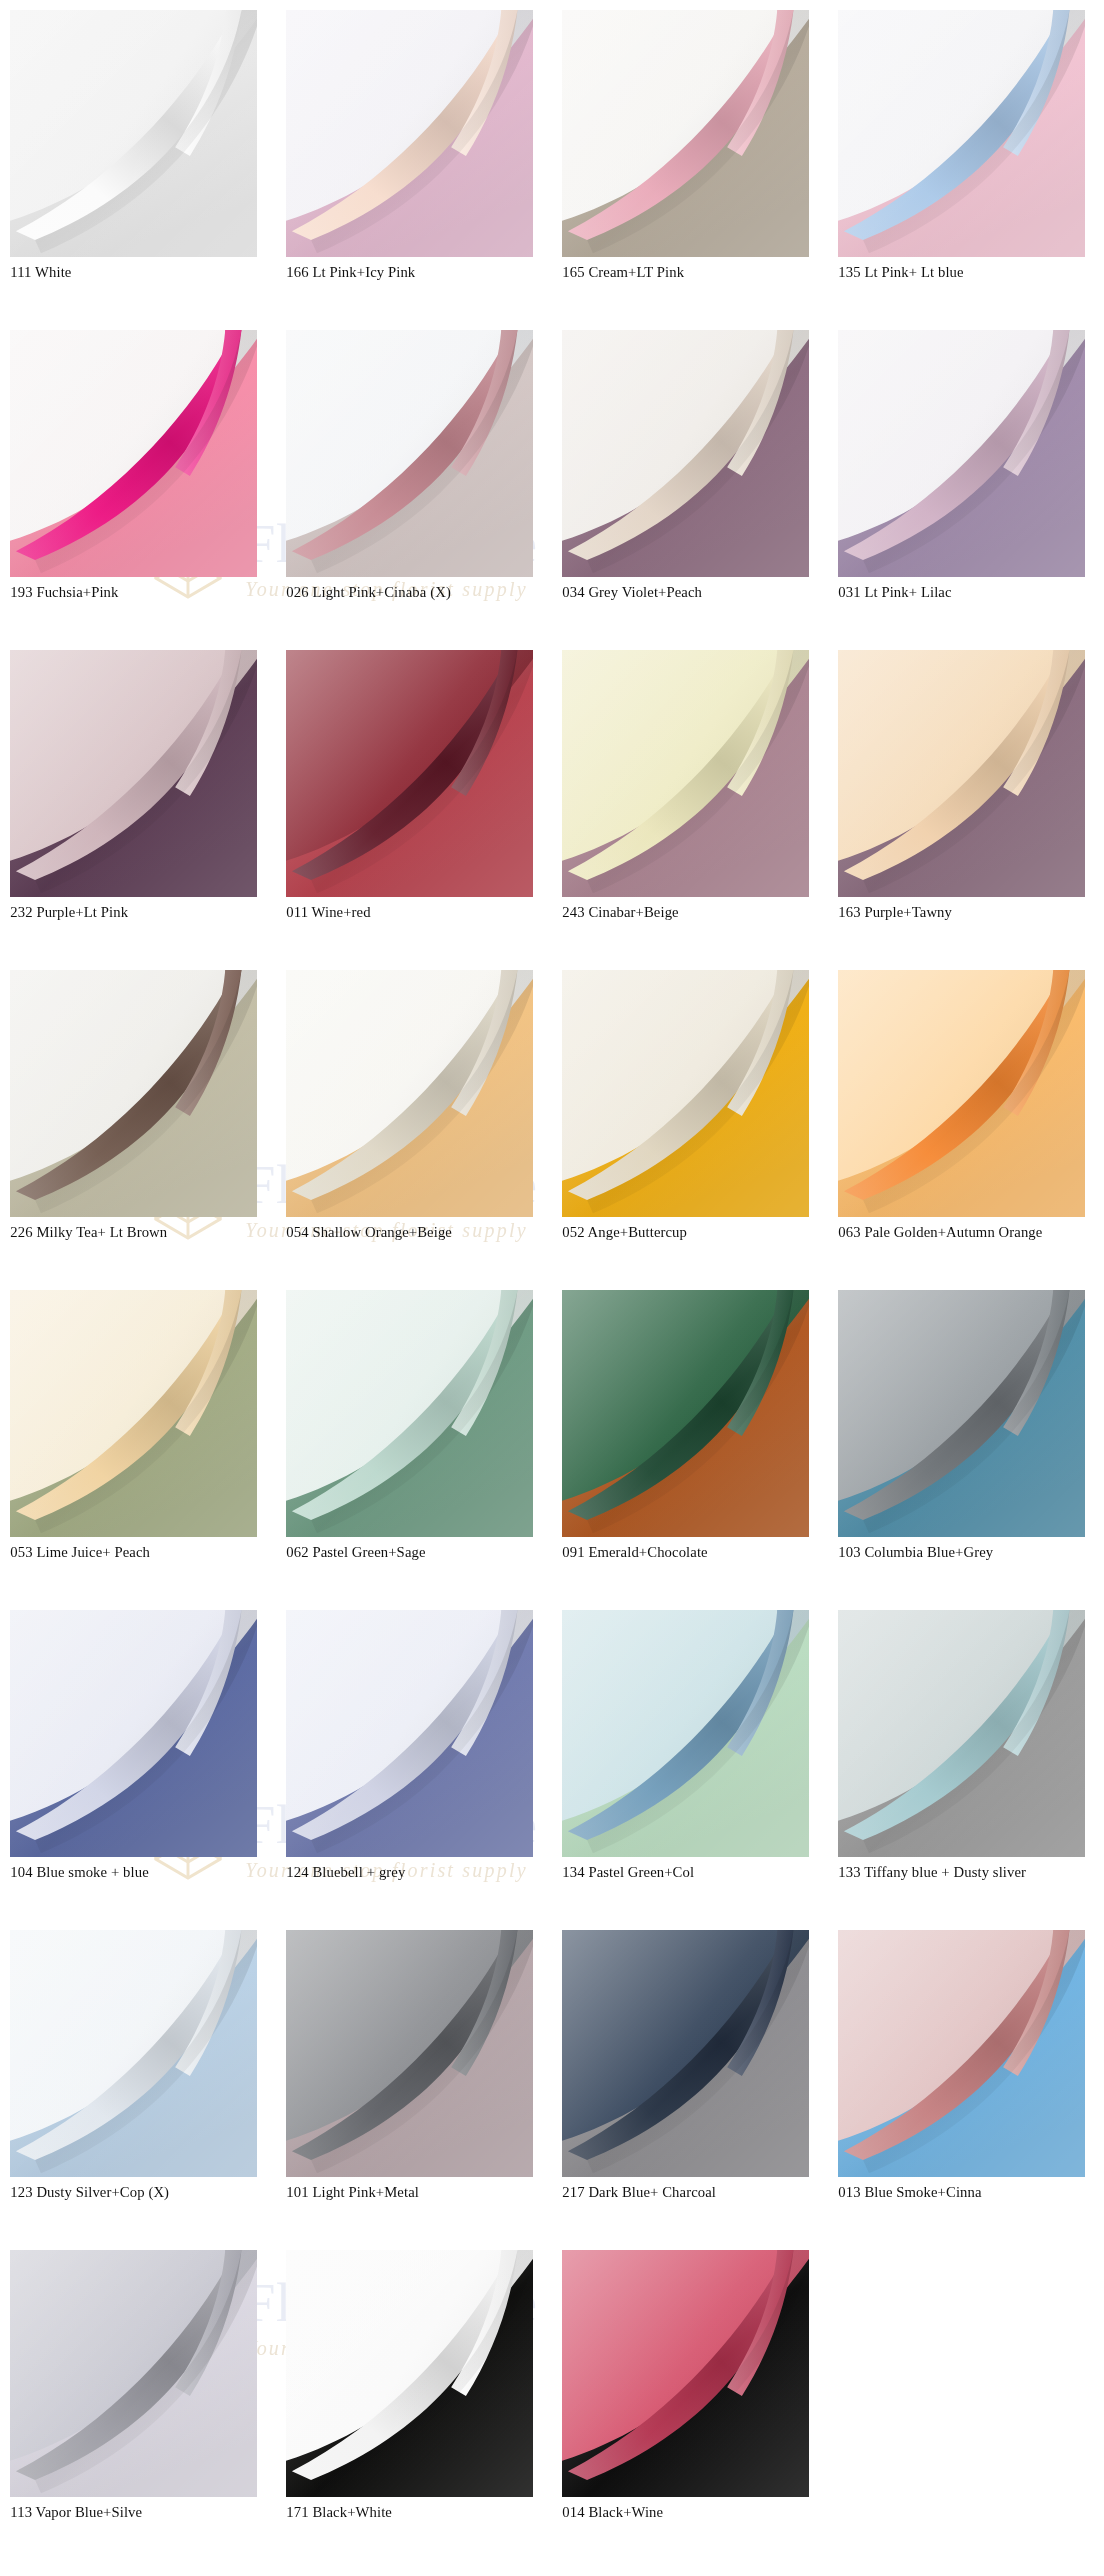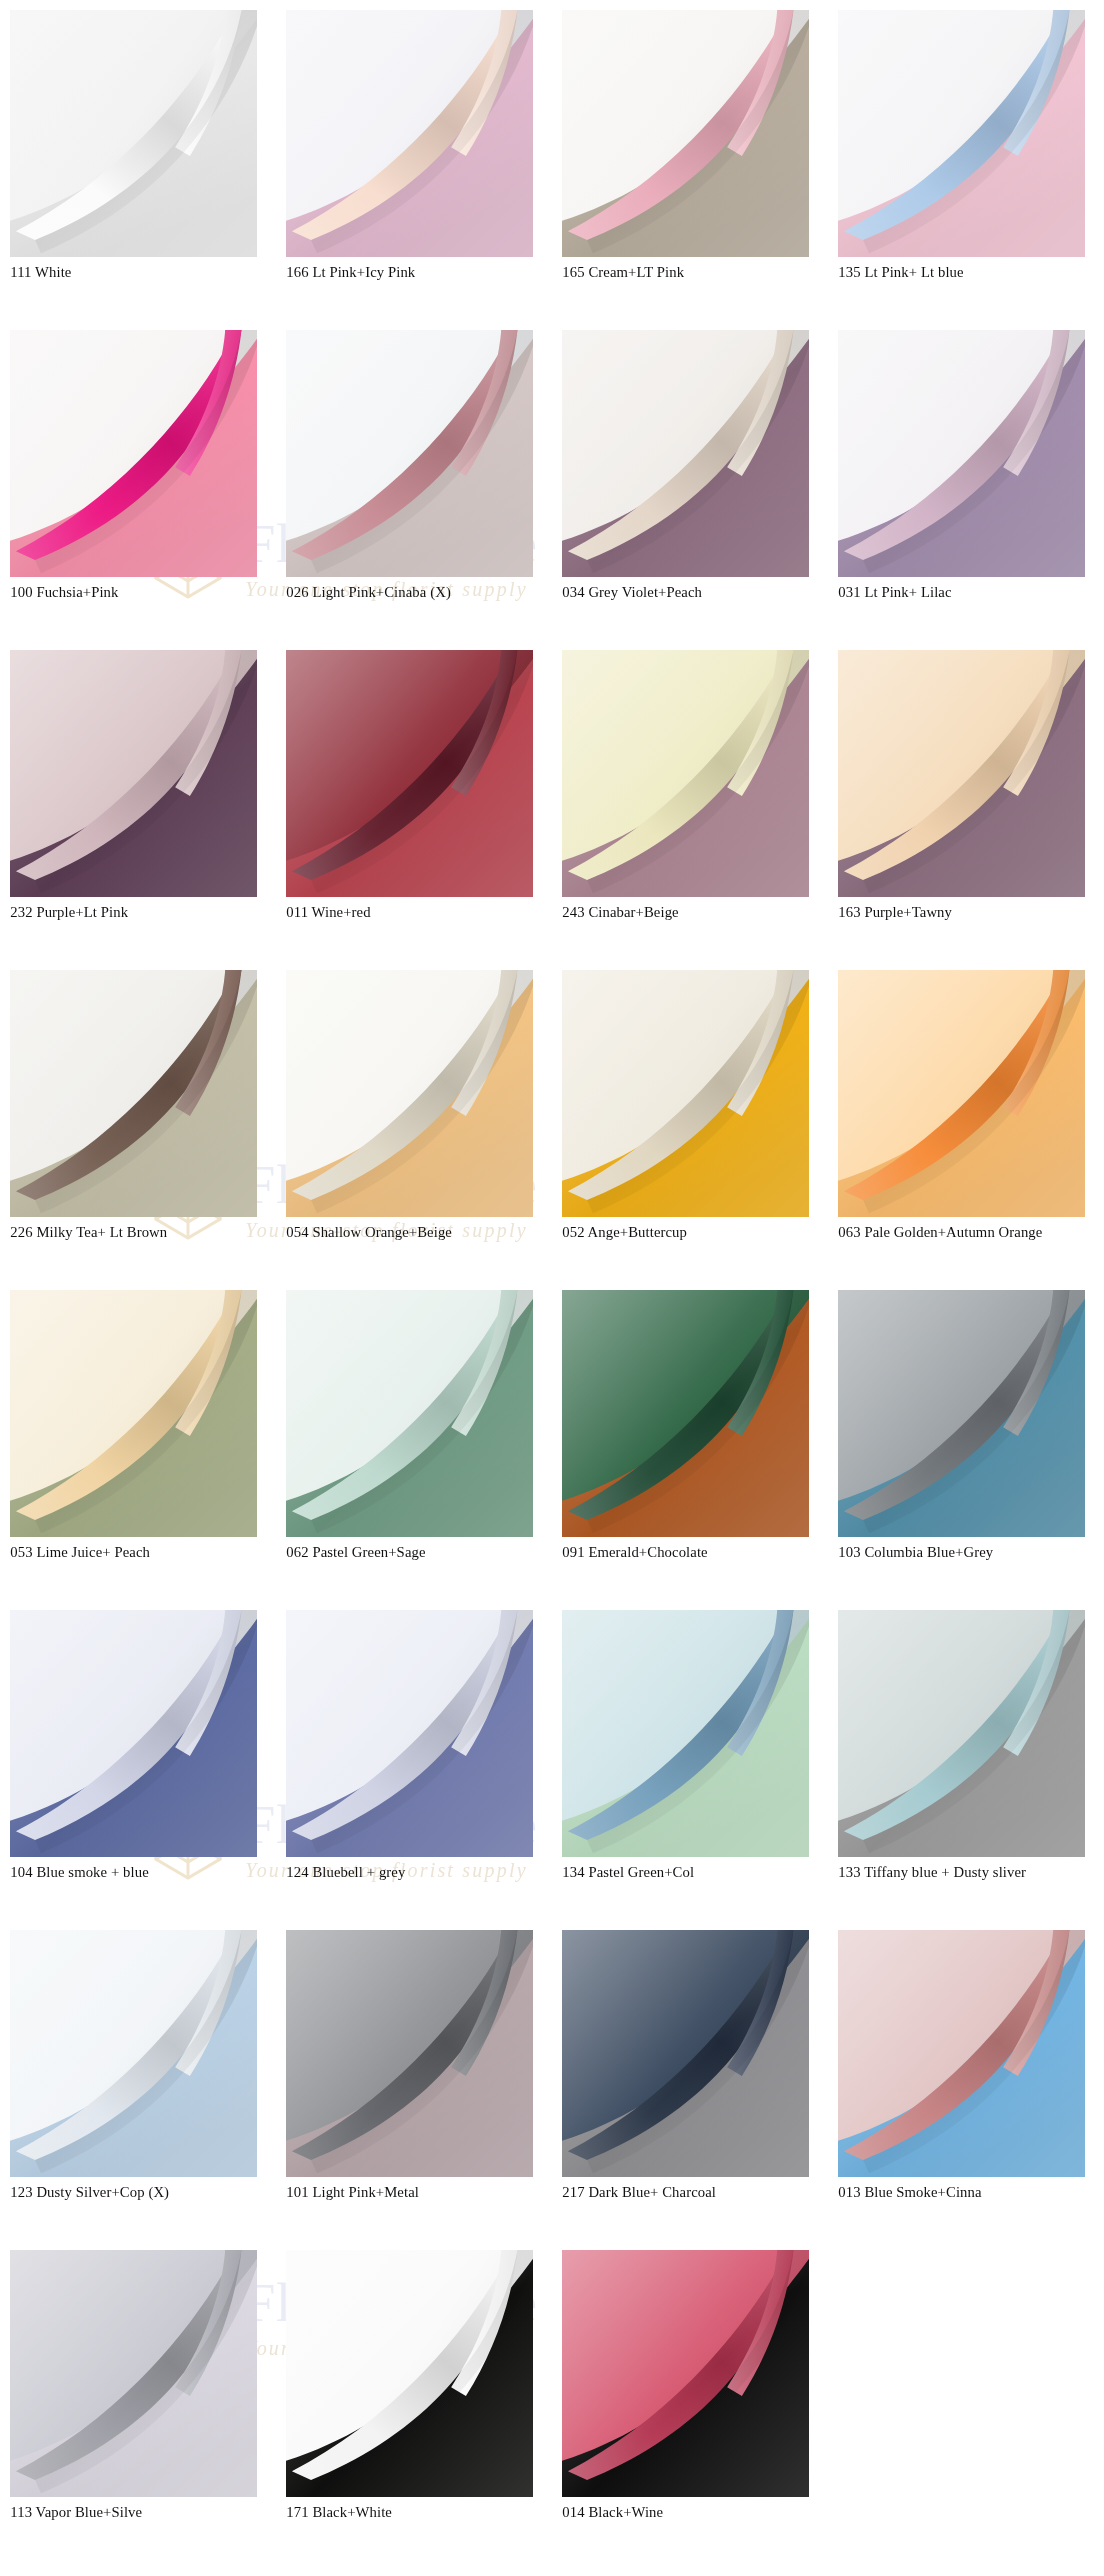--- a/index.html
+++ b/index.html
@@ -381,21 +381,21 @@
             </linearGradient>
           </defs>
           <rect x="0" y="0" width="335" height="335" fill="url(#g4base)"></rect>
           <path d="M0,0 L335,0 L335,12 C300,60 250,120 190,175 C140,222 80,260 0,286 Z" fill="url(#g4back)"></path>
           <path d="M8,300 C70,268 126,226 176,176 C222,130 262,78 292,26 L292,0 L314,0 C300,74 262,142 210,196 C160,248 98,286 34,312 Z" fill="url(#g4fold)"></path>
           <path d="M292,0 L314,0 C306,70 282,138 244,198 L224,186 C262,128 286,66 292,0 Z" fill="url(#g4edge)"></path>
           <path d="M34,312 C98,286 160,248 210,196 C262,142 300,74 314,0 L335,0 L335,22 C310,96 266,166 208,222 C156,272 98,306 42,330 Z" fill="url(#g4shadow)"></path>
           <rect x="0" y="0" width="335" height="335" fill="url(#g4sheen)"></rect>
         </svg>
       </div>
-      <div class="label">100 Fuchsia+Pink</div>
+      <div class="label">193 Fuchsia+Pink</div>
     </div>
     <div class="cell">
       <div class="swatch">
         <svg viewBox="0 0 335 335" xmlns="http://www.w3.org/2000/svg">
           <defs>
             <linearGradient id="g5base" x1="0" y1="0" x2="0.35" y2="1">
               <stop offset="0%" stop-color="#d7ccca"></stop>
               <stop offset="45%" stop-color="#d3c6c4"></stop>
               <stop offset="100%" stop-color="#c6bab8"></stop>
             </linearGradient>

